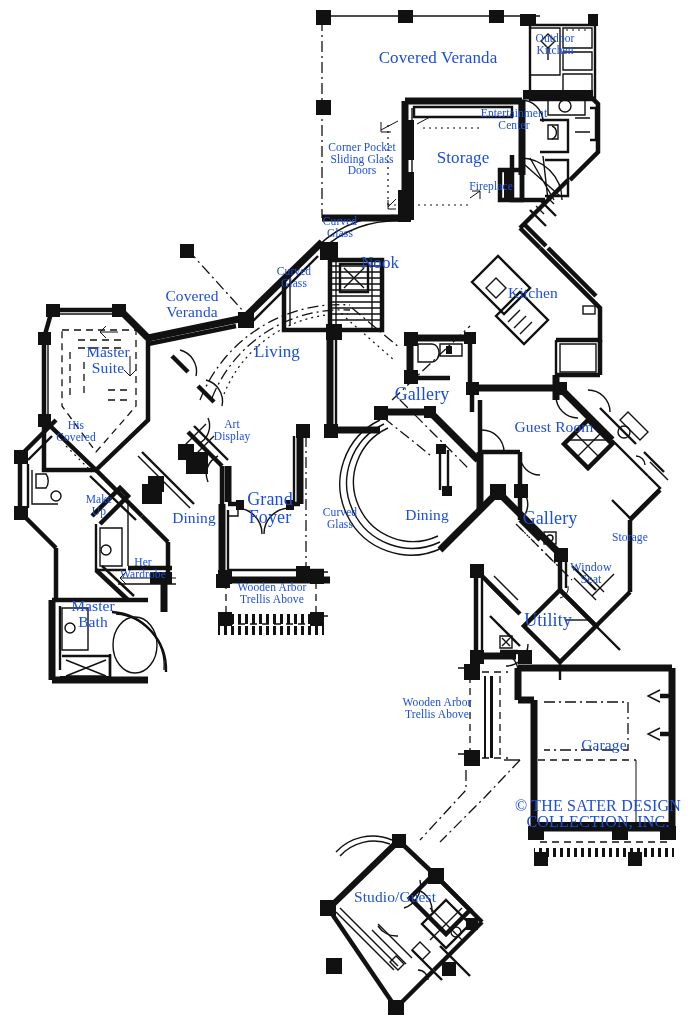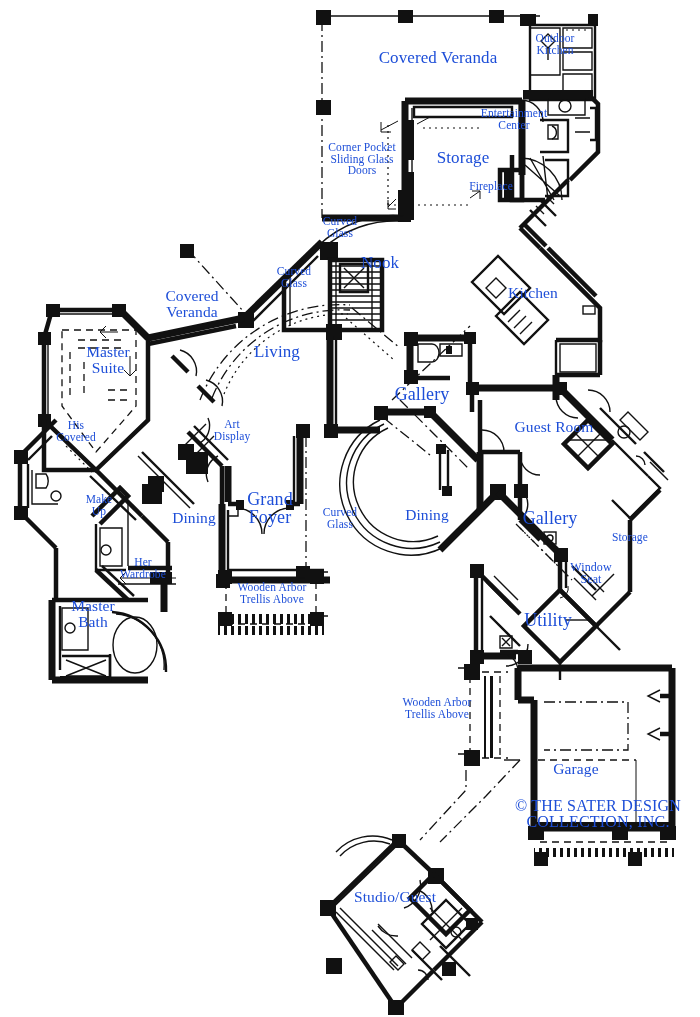--- a/index.html
+++ b/index.html
@@ -543,20 +543,20 @@
 Wardrobe</div>
       <div class="lbl tiny" style="left: 591px; top: 573px;">Window
 Seat</div>
       <div class="lbl small" style="left: 272px; top: 594px;">Wooden Arbor
 Trellis Above</div>
       <div class="lbl room" style="left: 93px; top: 614px;">Master
 Bath</div>
       <div class="lbl mid" style="left: 548px; top: 620px;">Utility</div>
       <div class="lbl small" style="left: 437px; top: 709px;">Wooden Arbor
 Trellis Above</div>
-      <div class="lbl room" style="left: 576px; top: 745px; margin-top: 24px;">Garage</div>
+      <div class="lbl room" style="left: 604px; top: 745px;">Garage</div>
       <div class="lbl room" style="left: 395px; top: 897px;">Studio/Guest</div>
     </div>
 
   <div class="lbl copy" id="copyright-label" style="left: 598px; top: 814px;">© THE SATER DESIGN
 COLLECTION, INC.</div>
 
 </div>
 
 </body></html>

